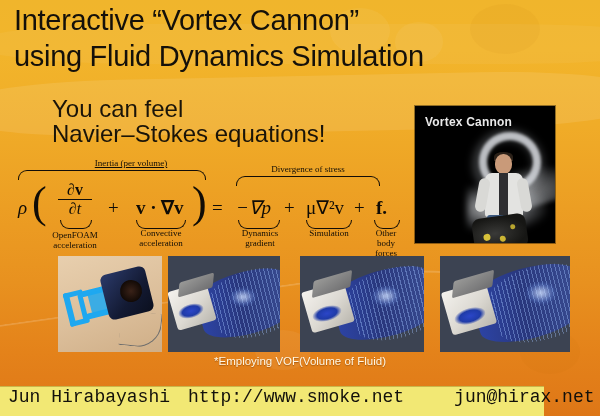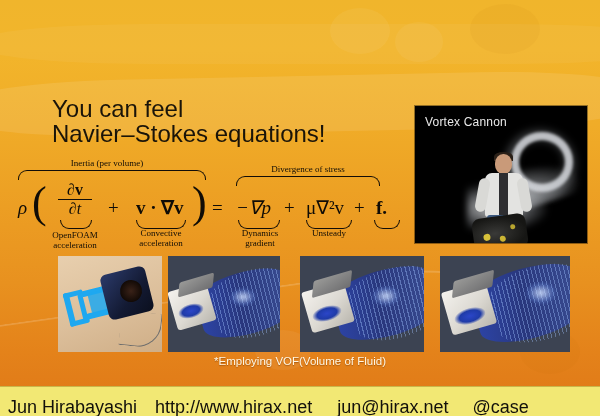--- a/index.html
+++ b/index.html
@@ -65,23 +65,24 @@
   .frac{position:absolute;text-align:center;}
   .frac .num{display:block;font-size:16px;line-height:16px;}
   .frac .bar{display:block;border-top:1.5px solid #120d07;margin:1px 0;}
   .frac .den{display:block;font-size:16px;line-height:16px;font-style:italic;}
   .paren{position:absolute;font-size:44px;line-height:30px;font-family:"Liberation Serif",serif;}
   .vecb{font-weight:bold;}
   .ital{font-style:italic;}
 
   
   .photo{
-    position:absolute;left:415px;top:106px;width:172px;height:137px;
+    position:absolute;left:415px;top:106px;width:140px;height:137px;
     background:#000;overflow:hidden;
     box-shadow:0 0 0 1px rgba(0,0,0,0.4);
+    font-weight:bold;
   }
   .photo .cap{
     position:absolute;left:10px;top:9px;
     color:#e9e9e9;font-size:12px;letter-spacing:0.2px;
     text-shadow:0 1px 2px #000;
   }
   .ring{
     position:absolute;right:14px;top:26px;width:46px;height:44px;
     border-radius:50%;
     border:8px solid rgba(225,228,232,0.80);
@@ -158,54 +159,56 @@
 
   
   .caption{
     position:absolute;left:0;top:354px;width:600px;
     text-align:center;color:#fff7e4;
     font-size:11.5px;line-height:15px;
     text-shadow:0 1px 1px rgba(90,40,0,0.45);
   }
   .caption .l2{display:block;}
   .footer{
-    position:absolute;left:0;top:386px;width:600px;height:30px;
+    position:absolute;left:0;top:386px;width:544px;height:30px;
     background:#f2e874;
     border-top:1px solid #c9b64a;
-    display:flex;align-items:flex-end;
+    display:flex;align-items:flex-start;font-family:Liberation Mono, monospace;
   }
   .footer .f{
     color:#12100b;font-size:18px;line-height:20px;white-space:nowrap;
   }
   .footer .name{margin-left:8px;}
   .footer .url{margin-left:18px;}
-  .footer .mail{margin-left:25px;}
+  .footer .mail{margin-left:50px;}
   .footer .tw{margin-left:24px;}
 </style>
 </head>
 <body>
 
 <div id="slide">
 
   <div class="swoosh swoosh3"></div>
   <div class="swoosh swoosh1"></div>
   <div class="swoosh swoosh2"></div>
   <div class="blob" style="left:330px;top:8px;width:60px;height:46px;"></div>
   <div class="blob" style="left:395px;top:22px;width:48px;height:40px;"></div>
   <div class="blob d" style="left:470px;top:4px;width:70px;height:50px;"></div>
   <div class="blob" style="left:255px;top:330px;width:56px;height:40px;"></div>
   <div class="blob d" style="left:520px;top:330px;width:60px;height:44px;"></div>
 
+  <div class="title">Interactive “Vortex Cannon”
+using Fluid Dynamics Simulation</div>
 
   <div class="subtitle">You can feel
 Navier–Stokes equations!</div>
 
   <div class="eq">
 
-    <div class="lbl" style="left:24px;top:0;width:150px;">Inertia (per volume)</div>
+    <div class="lbl" style="left:48px;top:0;width:150px;text-decoration:underline;">Inertia (per volume)</div>
     <div class="brace" style="left:10px;top:12px;width:186px;"></div>
 
     <div class="lbl" style="left:224px;top:6px;width:152px;">Divergence of stress</div>
     <div class="brace" style="left:228px;top:18px;width:142px;"></div>
 
     <div class="sym ital" style="left:10px;top:40px;">ρ</div>
     <div class="paren" style="left:24px;top:30px;">(</div>
 
     <div class="frac" style="left:50px;top:24px;width:34px;">
       <span class="num vecb">∂v</span>
@@ -229,26 +232,29 @@
 
     <div class="sym ital" style="left:228px;top:40px;">−∇p</div>
     <div class="brace down" style="left:230px;top:62px;width:40px;"></div>
     <div class="lbl" style="left:222px;top:70px;width:60px;white-space:pre-line;">Dynamics
 gradient</div>
 
     <div class="sym" style="left:276px;top:40px;">+</div>
 
     <div class="sym" style="left:298px;top:40px;">μ∇²v</div>
     <div class="brace down" style="left:298px;top:62px;width:44px;"></div>
-    <div class="lbl" style="left:288px;top:70px;width:66px;">Unsteady</div>
+    <div class="lbl" style="left:288px;top:70px;width:66px;">Simulation</div>
 
     <div class="sym" style="left:346px;top:40px;">+</div>
 
     <div class="sym vecb" style="left:368px;top:40px;">f.</div>
     <div class="brace down" style="left:366px;top:62px;width:24px;"></div>
+    <div class="lbl" style="left:356px;top:70px;width:44px;white-space:pre-line;">Other
+body
+forces</div>
   </div>
 
   <div class="photo">
     <div class="ring2"></div>
     <div class="ring"></div>
     <div class="smoke"></div>
     <div class="smoke2"></div>
     <div class="person">
       <div class="p-hair"></div>
       <div class="p-head"></div>
@@ -309,18 +315,18 @@
     <div class="cfd-vort" style="left:14px;top:52px;width:32px;height:16px;"></div>
     <div class="cfd-glow" style="left:86px;top:26px;width:30px;height:22px;"></div>
   </div>
 
   <div class="caption">
     <span class="l2">*Employing VOF(Volume of Fluid)</span>
   </div>
 
   <div class="footer">
     <span class="f name">Jun Hirabayashi</span>
-    <span class="f url">http://www.hirax.net</span>
+    <span class="f url">http://www.smoke.net</span>
     <span class="f mail">jun@hirax.net</span>
     <span class="f tw">@case</span>
   </div>
 
 </div>
 
 </body></html>

